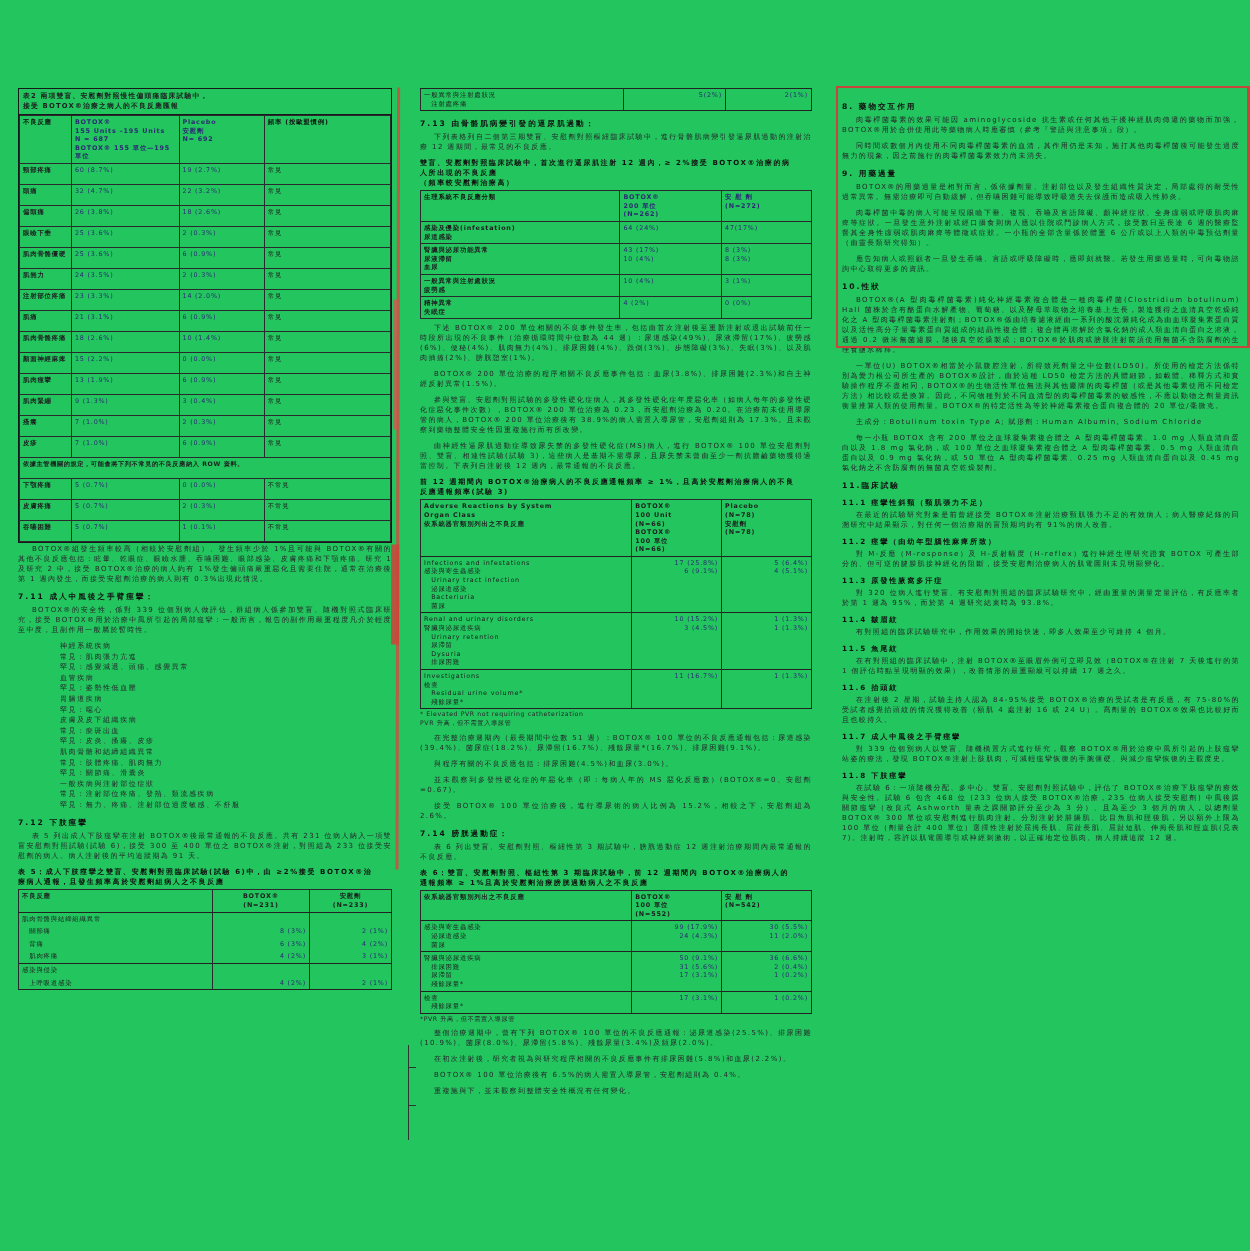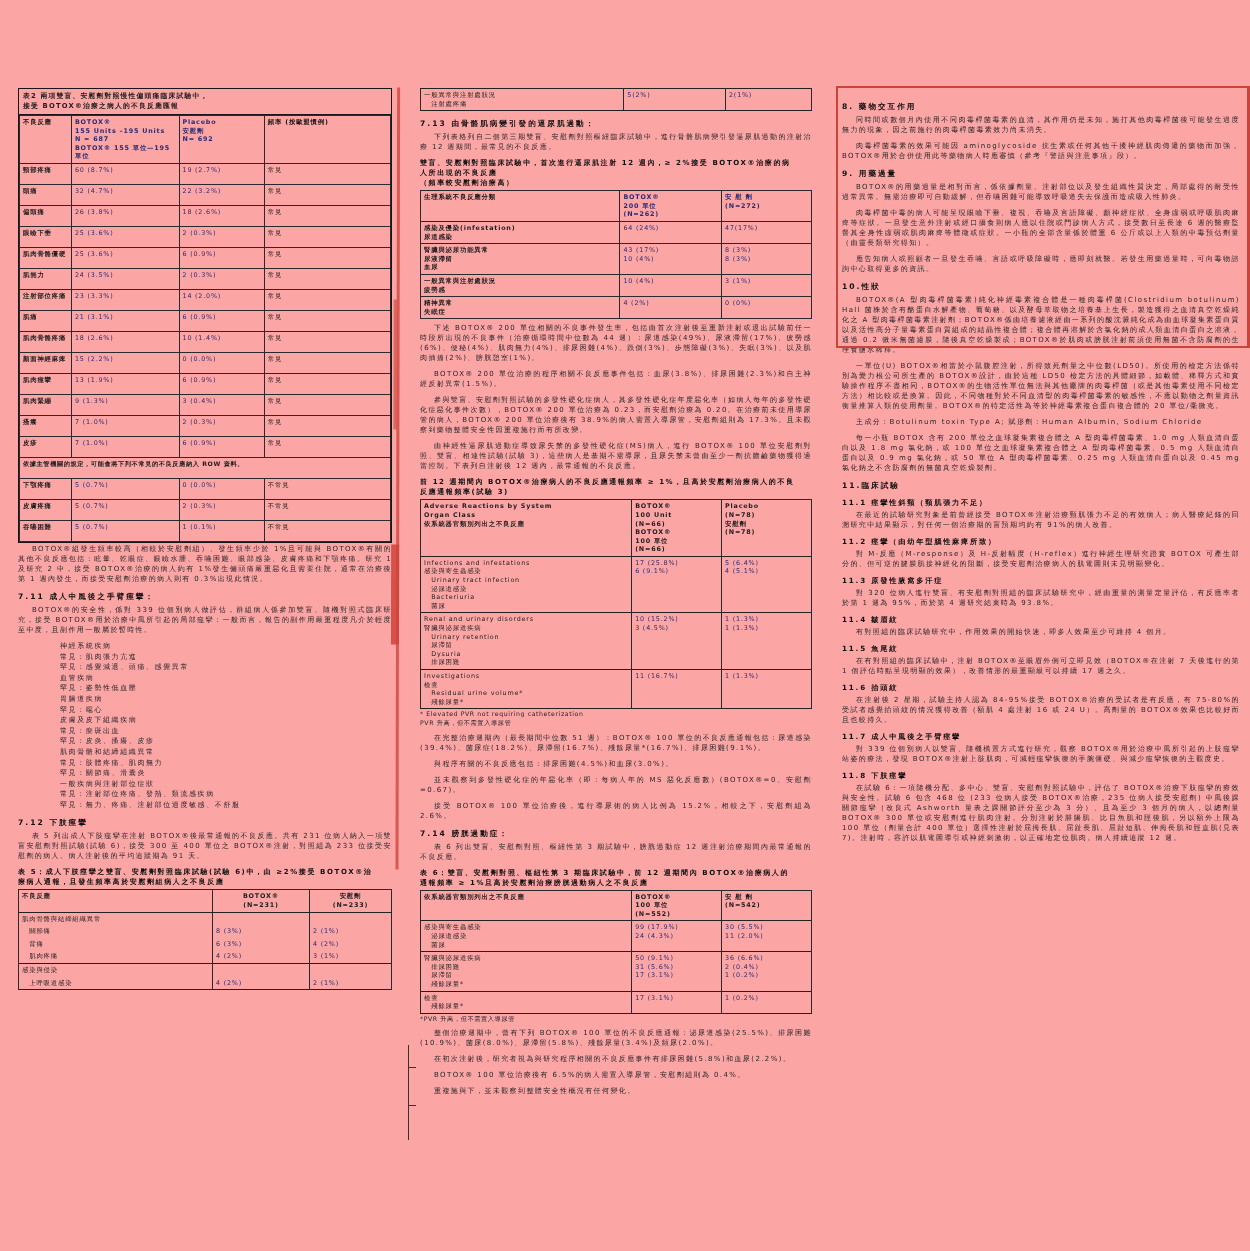--- a/index.html
+++ b/index.html
@@ -1,38 +1,38 @@
 <!DOCTYPE html>
 <html><head>
 <meta charset="utf-8">
 <style>
   html,body{margin:0;padding:0;}
   body{width:1250px;height:1251px;background:#ffffff;font-family:"DejaVu Sans",sans-serif;color:#1d1d1f;}
-  .page{position:relative;width:1250px;height:1251px;background:#fca5a5;overflow:hidden;}
+  .page{position:relative;width:1250px;height:1251px;background:#22c55e;overflow:hidden;}
   .col{position:absolute;top:88px;overflow:hidden;}
   .col-left{left:18px;width:374px;height:1150px;}
   .col-mid{left:420px;width:392px;height:1150px;}
   .col-right{left:842px;width:398px;height:1150px;}
 
   .para{font-size:7px;line-height:10px;letter-spacing:1.4px;text-align:justify;margin:0 0 6px 0;text-indent:14px;color:#26262a;}
   .heading{font-size:7.6px;font-weight:bold;letter-spacing:2px;margin:8px 0 3px 0;color:#111;}
   .subheading{font-size:7.2px;font-weight:bold;letter-spacing:1.8px;margin:7px 0 2px 0;color:#111;}
   .tbl-title{font-size:7px;font-weight:bold;letter-spacing:1.6px;line-height:10px;margin:4px 16px 2px 0;white-space:pre-line;color:#111;}
 
   table{border-collapse:collapse;width:100%;table-layout:fixed;}
   td,th{border:1px solid #2a2a2e;font-size:6.4px;line-height:8.6px;letter-spacing:0.8px;padding:2px 3px;vertical-align:top;text-align:left;white-space:pre-line;overflow:hidden;}
   .t2wrap{border:1.5px solid #17171a;}
   .t2wrap .cap{font-size:6.8px;font-weight:bold;letter-spacing:1.2px;line-height:9.5px;padding:3px 4px;border-bottom:1.5px solid #17171a;white-space:pre-line;}
   .t2 td:first-child{font-weight:bold;}
   .t2 td{height:16px;}
   .t2 td:nth-child(2),.t2 td:nth-child(3){color:#2b2b74;font-weight:normal;}
   .t2 th{font-weight:bold;color:#111;}
   .t2 th:nth-child(2),.t2 th:nth-child(3){color:#2b2b74;}
   .notecell{font-size:6.2px;letter-spacing:0.6px;}
-  .soc td:nth-child(2),.soc td:nth-child(3){text-align:left;color:#2b2b74;}
+  .soc td:nth-child(2),.soc td:nth-child(3){text-align:right;color:#2b2b74;}
   .soc tbody td{border-top:none;border-bottom:none;}
   .soc tbody tr.group-start td{border-top:1.2px solid #222;}
   .soc tbody tr:last-child td{border-bottom:1.2px solid #222;}
   .soc thead th{border-bottom:1.2px solid #222;}
   .footnote{font-size:6.2px;line-height:8.6px;letter-spacing:0.6px;white-space:pre-line;margin:1px 0 5px 0;color:#26262a;}
   .list{margin:0 0 6px 26px;}
   .list div{font-size:7px;line-height:10.6px;letter-spacing:1.6px;color:#26262a;margin-left:16px;}
 
   
   .rev-line-wrap{position:absolute;left:0;top:0;width:1250px;height:1251px;pointer-events:none;transform:rotate(0.12deg);}
@@ -468,22 +468,22 @@
         <p class="para">在初次注射後，研究者視為與研究程序相關的不良反應事件有排尿困難(5.8%)和血尿(2.2%)。</p>
         <p class="para">BOTOX® 100 單位治療後有 6.5%的病人需置入導尿管，安慰劑組則為 0.4%。</p>
         <p class="para">重複施與下，並未觀察到整體安全性概況有任何變化。</p>
       </div>
   </div>
 
   <div class="col col-right">
 
     <div class="heading" style="margin-top:14px">8.  藥物交互作用</div>
     <div>
+        <p class="para">肉毒桿菌毒素的效果可能因 aminoglycoside 抗生素或任何其他干擾神經肌肉傳遞的藥物而加強，BOTOX®用於合併使用此等藥物病人時應審慎（參考『警語與注意事項』段）。</p>
         <p class="para">同時間或數個月內使用不同肉毒桿菌毒素的血清，其作用仍是未知，施打其他肉毒桿菌後可能發生過度無力的現象，因之前施行的肉毒桿菌毒素效力尚未消失。</p>
-        <p class="para">肉毒桿菌毒素的效果可能因 aminoglycoside 抗生素或任何其他干擾神經肌肉傳遞的藥物而加強，BOTOX®用於合併使用此等藥物病人時應審慎（參考『警語與注意事項』段）。</p>
       </div>
 
     <div class="heading">9.  用藥過量</div>
     <div>
         <p class="para">BOTOX®的用藥過量是相對而言，係依據劑量、注射部位以及發生組織性質決定，局部處得的耐受性過常異常。無需治療即可自動緩解，但吞嚥困難可能導致呼吸道失去保護而造成吸入性肺炎。</p>
         <p class="para">肉毒桿菌中毒的病人可能呈現眼瞼下垂、複視、吞嚥及言語障礙、顱神經症狀、全身虛弱或呼吸肌肉麻痺等症狀。一旦發生意外注射或經口攝食則病人應以住院或門診病人方式，接受數日至長達 6 週的醫療監督其全身性虛弱或肌肉麻痺等體徵或症狀。一小瓶的全部含量係於體重 6 公斤或以上人類的中毒預估劑量（由靈長類研究得知）。</p>
         <p class="para">應告知病人或照顧者一旦發生吞嚥、言語或呼吸障礙時，應即刻就醫。若發生用藥過量時，可向毒物諮詢中心取得更多的資訊。</p>
       </div>
 
     <div class="heading">10.性狀</div>

